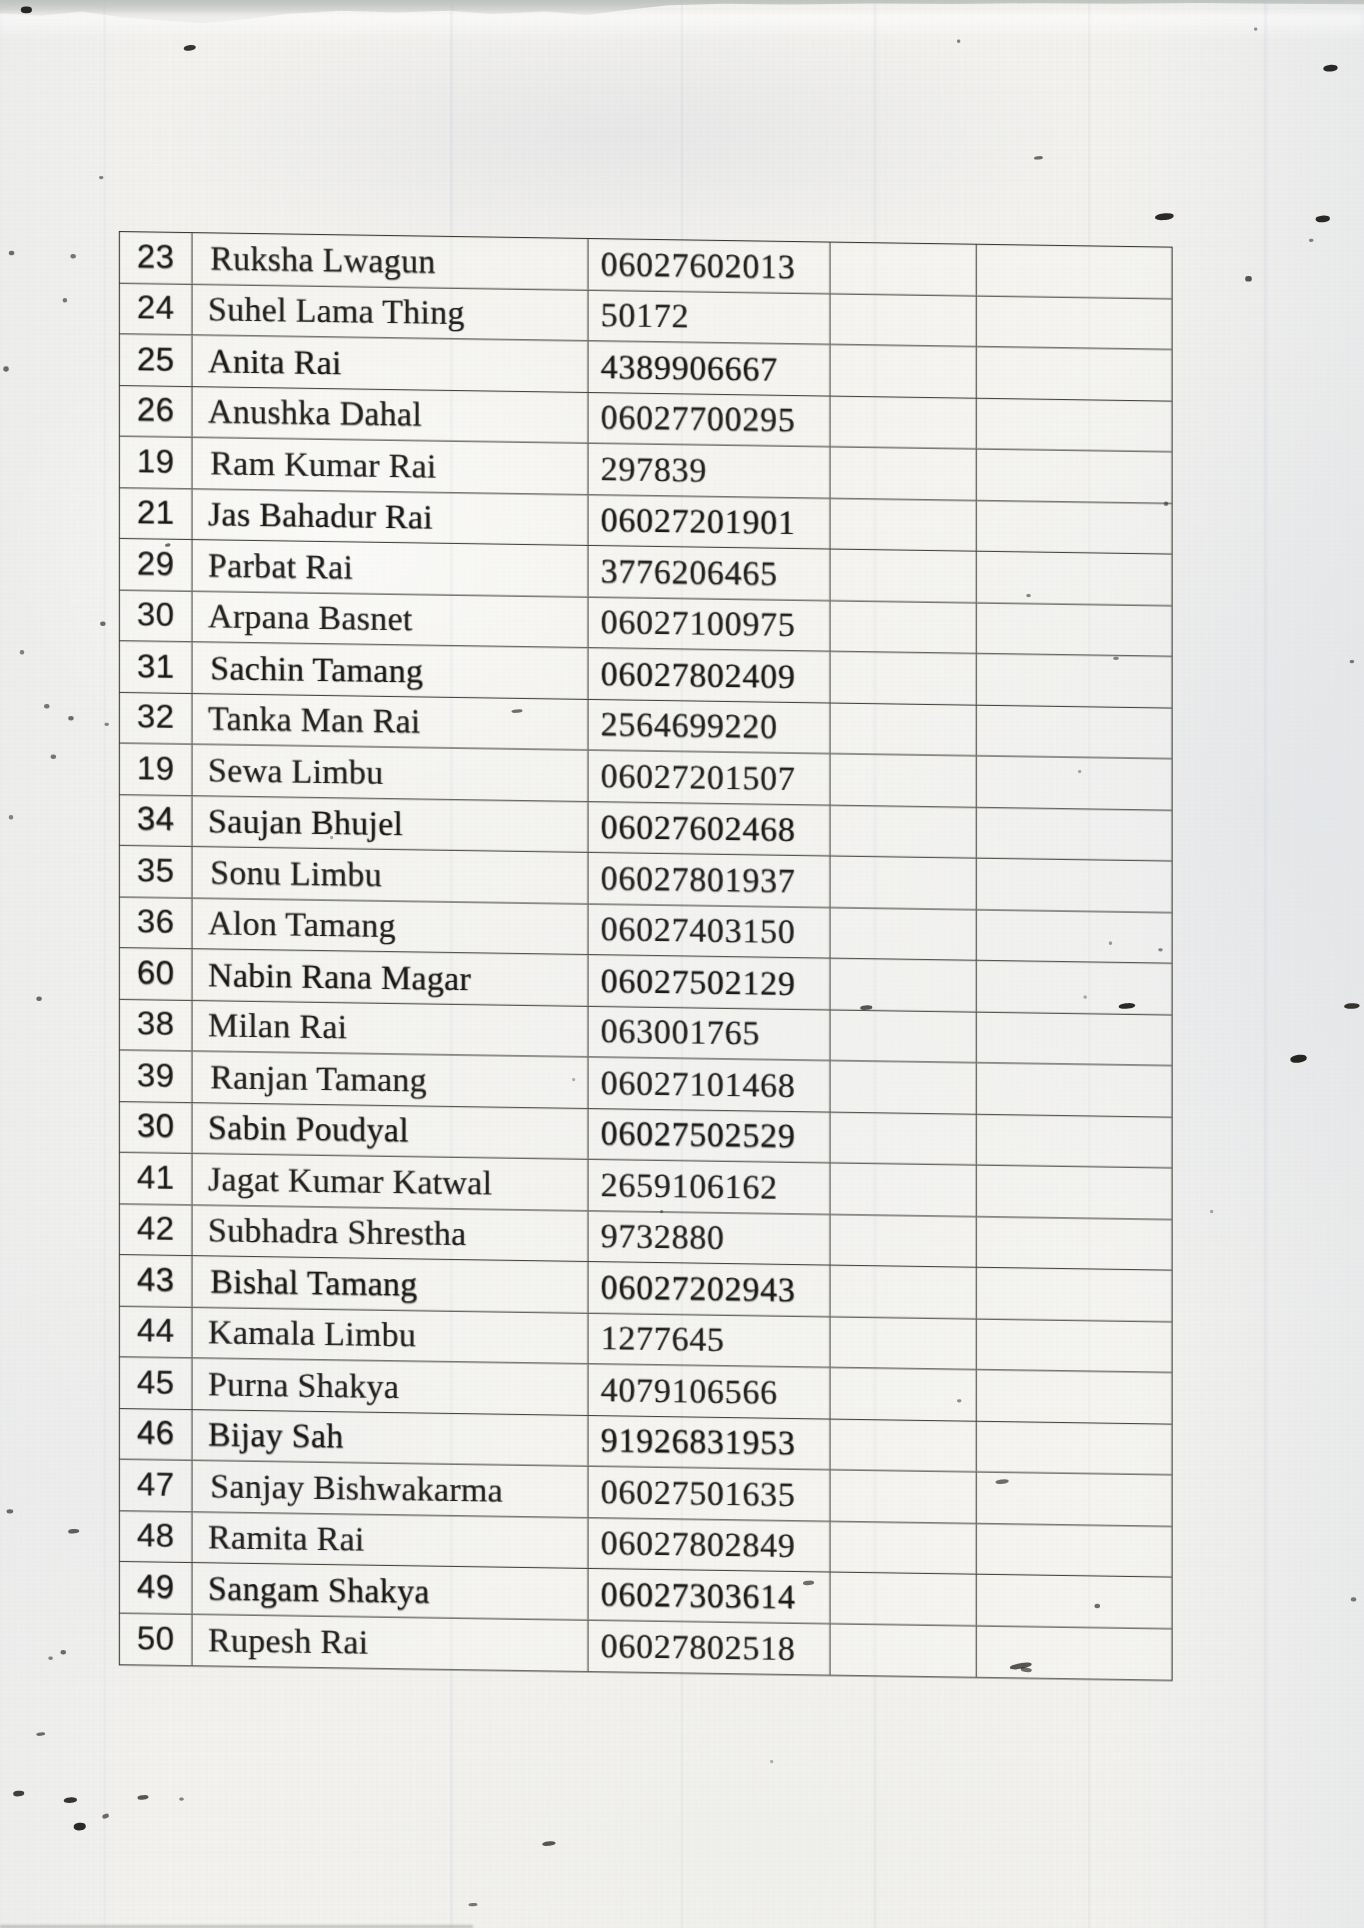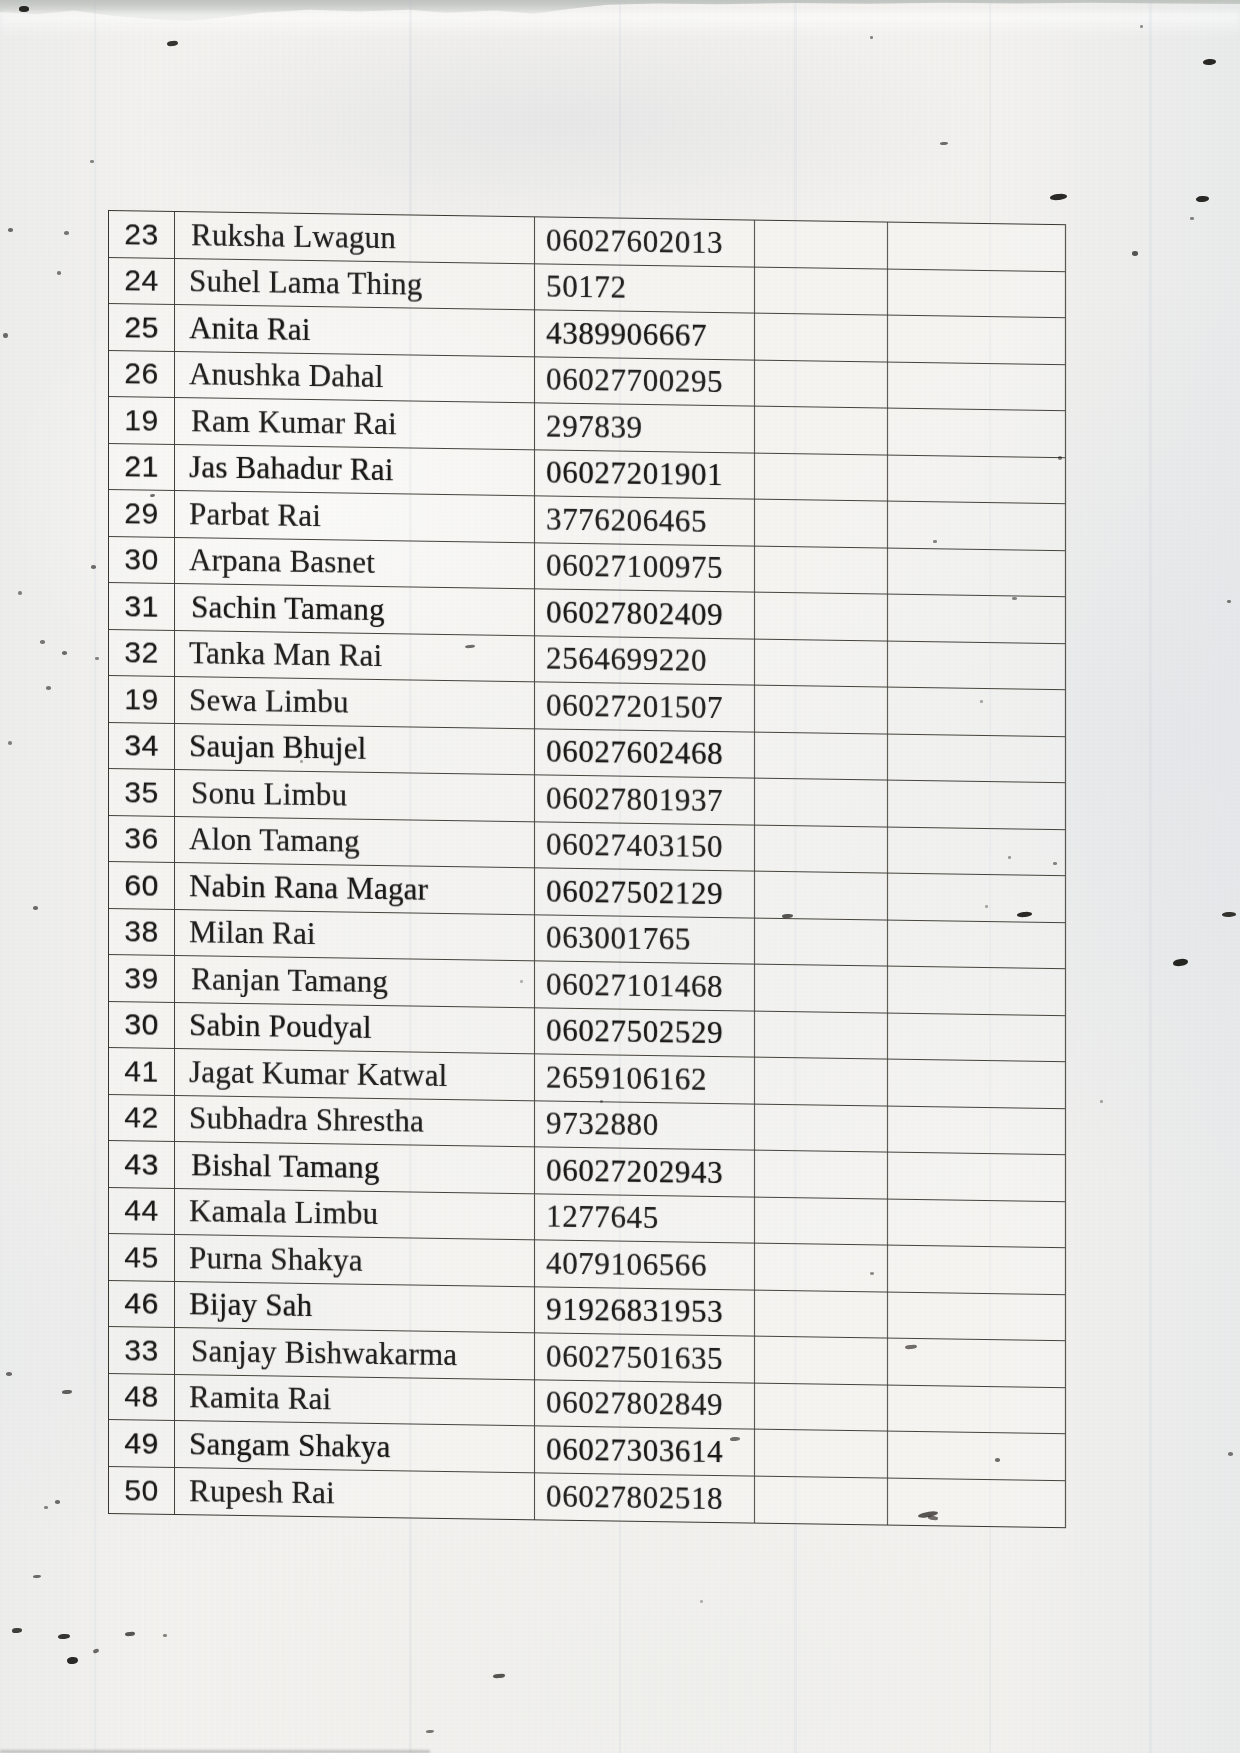--- a/index.html
+++ b/index.html
@@ -246,21 +246,21 @@
         <div class="tcell c-blank"></div>
       </div>
       <div class="trow">
         <div class="tcell c-no">46</div>
         <div class="tcell c-name">Bijay Sah</div>
         <div class="tcell c-id">91926831953</div>
         <div class="tcell c-blank"></div>
         <div class="tcell c-blank"></div>
       </div>
       <div class="trow">
-        <div class="tcell c-no">33</div>
+        <div class="tcell c-no">47</div>
         <div class="tcell c-name">Sanjay Bishwakarma</div>
         <div class="tcell c-id">06027501635</div>
         <div class="tcell c-blank"></div>
         <div class="tcell c-blank"></div>
       </div>
       <div class="trow">
         <div class="tcell c-no">48</div>
         <div class="tcell c-name">Ramita Rai</div>
         <div class="tcell c-id">06027802849</div>
         <div class="tcell c-blank"></div>

